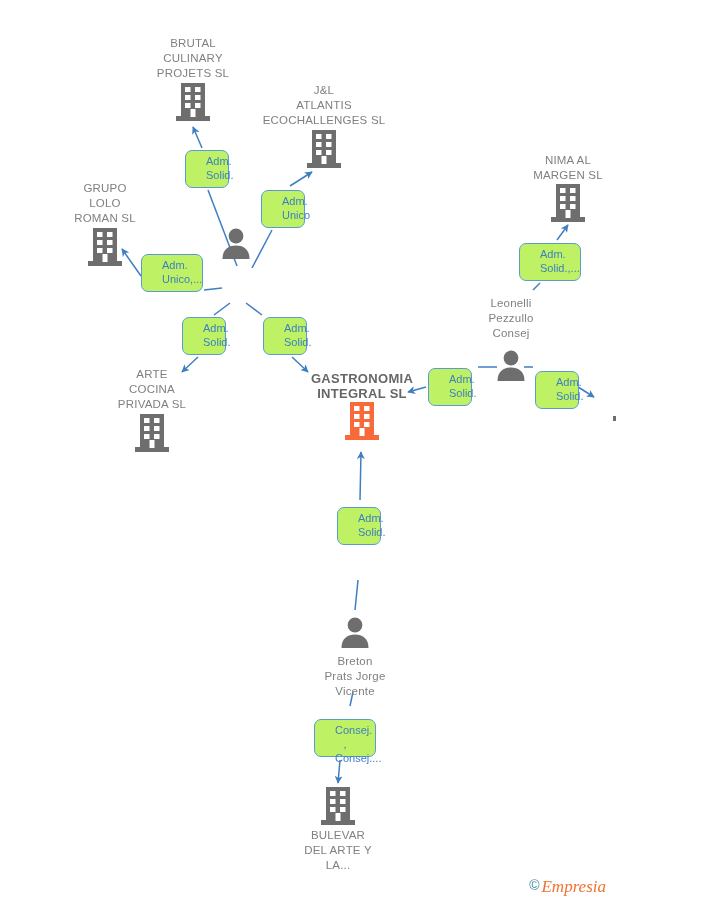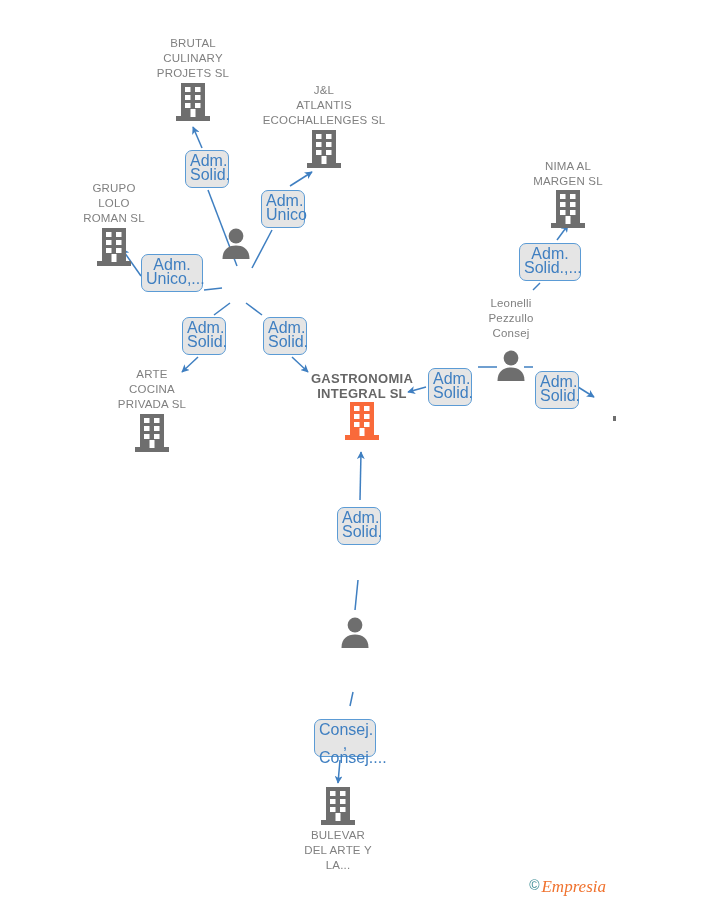--- a/index.html
+++ b/index.html
@@ -52,28 +52,28 @@
     display: flex;
     align-items: center;
     justify-content: center;
   }
   .node.caption-below .glyph { margin-bottom: 2px; }
 
   
   .chip {
     position: absolute;
     box-sizing: border-box;
-    background: #e5e5e5;
+    background: #bef264;
     border: 1.6px solid #5b9bd5;
     border-radius: 7px;
     color: #3f7fc1;
-    font-size: 16px;
+    font-size: 11px;
     line-height: 14px;
     text-align: center;
-    padding: 3px 4px;
+    padding: 3px 20px;
     white-space: pre-line;
     z-index: 5;
   }
   .watermark {
     position: absolute;
     right: 10px;
     bottom: 8px;
     font-size: 17px;
     font-family: "Liberation Serif", serif;
     font-style: italic;
@@ -154,38 +154,38 @@
             <rect x="9" y="5" width="5.5" height="5" fill="#ffffff"></rect>
             <rect x="19" y="5" width="5.5" height="5" fill="#ffffff"></rect>
             <rect x="9" y="13" width="5.5" height="5" fill="#ffffff"></rect>
             <rect x="19" y="13" width="5.5" height="5" fill="#ffffff"></rect>
             <rect x="9" y="21" width="5.5" height="5" fill="#ffffff"></rect>
             <rect x="19" y="21" width="5.5" height="5" fill="#ffffff"></rect>
             <rect x="14.5" y="27" width="5" height="8" fill="#ffffff"></rect>
           </svg>
         </div>
       </div>
-      <div class="node" style="left: 568px; top: 153px; margin-top: 6px;">
+      <div class="node" style="left: 568px; top: 153px;">
         <div class="caption">NIMA AL
 MARGEN  SL</div>
         <div class="glyph" style="margin-top: 0px;">
           <svg width="34" height="40" viewBox="0 0 34 40" xmlns="http://www.w3.org/2000/svg">
             <rect x="5" y="1" width="24" height="34" fill="#6e6e6e"></rect>
             <rect x="0" y="34" width="34" height="5" fill="#6e6e6e"></rect>
             <rect x="9" y="5" width="5.5" height="5" fill="#ffffff"></rect>
             <rect x="19" y="5" width="5.5" height="5" fill="#ffffff"></rect>
             <rect x="9" y="13" width="5.5" height="5" fill="#ffffff"></rect>
             <rect x="19" y="13" width="5.5" height="5" fill="#ffffff"></rect>
             <rect x="9" y="21" width="5.5" height="5" fill="#ffffff"></rect>
             <rect x="19" y="21" width="5.5" height="5" fill="#ffffff"></rect>
             <rect x="14.5" y="27" width="5" height="8" fill="#ffffff"></rect>
           </svg>
         </div>
       </div>
-      <div class="node" style="left: 114px; top: 181px;">
+      <div class="node" style="left: 105px; top: 181px;">
         <div class="caption">GRUPO
 LOLO
 ROMAN  SL</div>
         <div class="glyph" style="margin-top: 1px;">
           <svg width="34" height="40" viewBox="0 0 34 40" xmlns="http://www.w3.org/2000/svg">
             <rect x="5" y="1" width="24" height="34" fill="#6e6e6e"></rect>
             <rect x="0" y="34" width="34" height="5" fill="#6e6e6e"></rect>
             <rect x="9" y="5" width="5.5" height="5" fill="#ffffff"></rect>
             <rect x="19" y="5" width="5.5" height="5" fill="#ffffff"></rect>
             <rect x="9" y="13" width="5.5" height="5" fill="#ffffff"></rect>
@@ -265,20 +265,23 @@
           </svg>
         </div>
       </div>
       <div class="node caption-below" style="left: 355px; top: 612px;">
         <div class="glyph">
           <svg width="30" height="32" viewBox="0 0 30 32" xmlns="http://www.w3.org/2000/svg">
             <circle cx="15" cy="9" r="7.4" fill="#6e6e6e"></circle>
             <path d="M1.5 32 C1.5 22.5 7.5 18.6 15 18.6 C22.5 18.6 28.5 22.5 28.5 32 Z" fill="#6e6e6e"></path>
           </svg>
         </div>
+        <div class="caption">Breton
+Prats Jorge
+Vicente</div>
       </div>
       <div class="node caption-below" style="left: 338px; top: 786px; text-align: center;">
         <div class="glyph">
           <svg width="34" height="40" viewBox="0 0 34 40" xmlns="http://www.w3.org/2000/svg">
             <rect x="5" y="1" width="24" height="34" fill="#6e6e6e"></rect>
             <rect x="0" y="34" width="34" height="5" fill="#6e6e6e"></rect>
             <rect x="9" y="5" width="5.5" height="5" fill="#ffffff"></rect>
             <rect x="19" y="5" width="5.5" height="5" fill="#ffffff"></rect>
             <rect x="9" y="13" width="5.5" height="5" fill="#ffffff"></rect>
             <rect x="19" y="13" width="5.5" height="5" fill="#ffffff"></rect>

